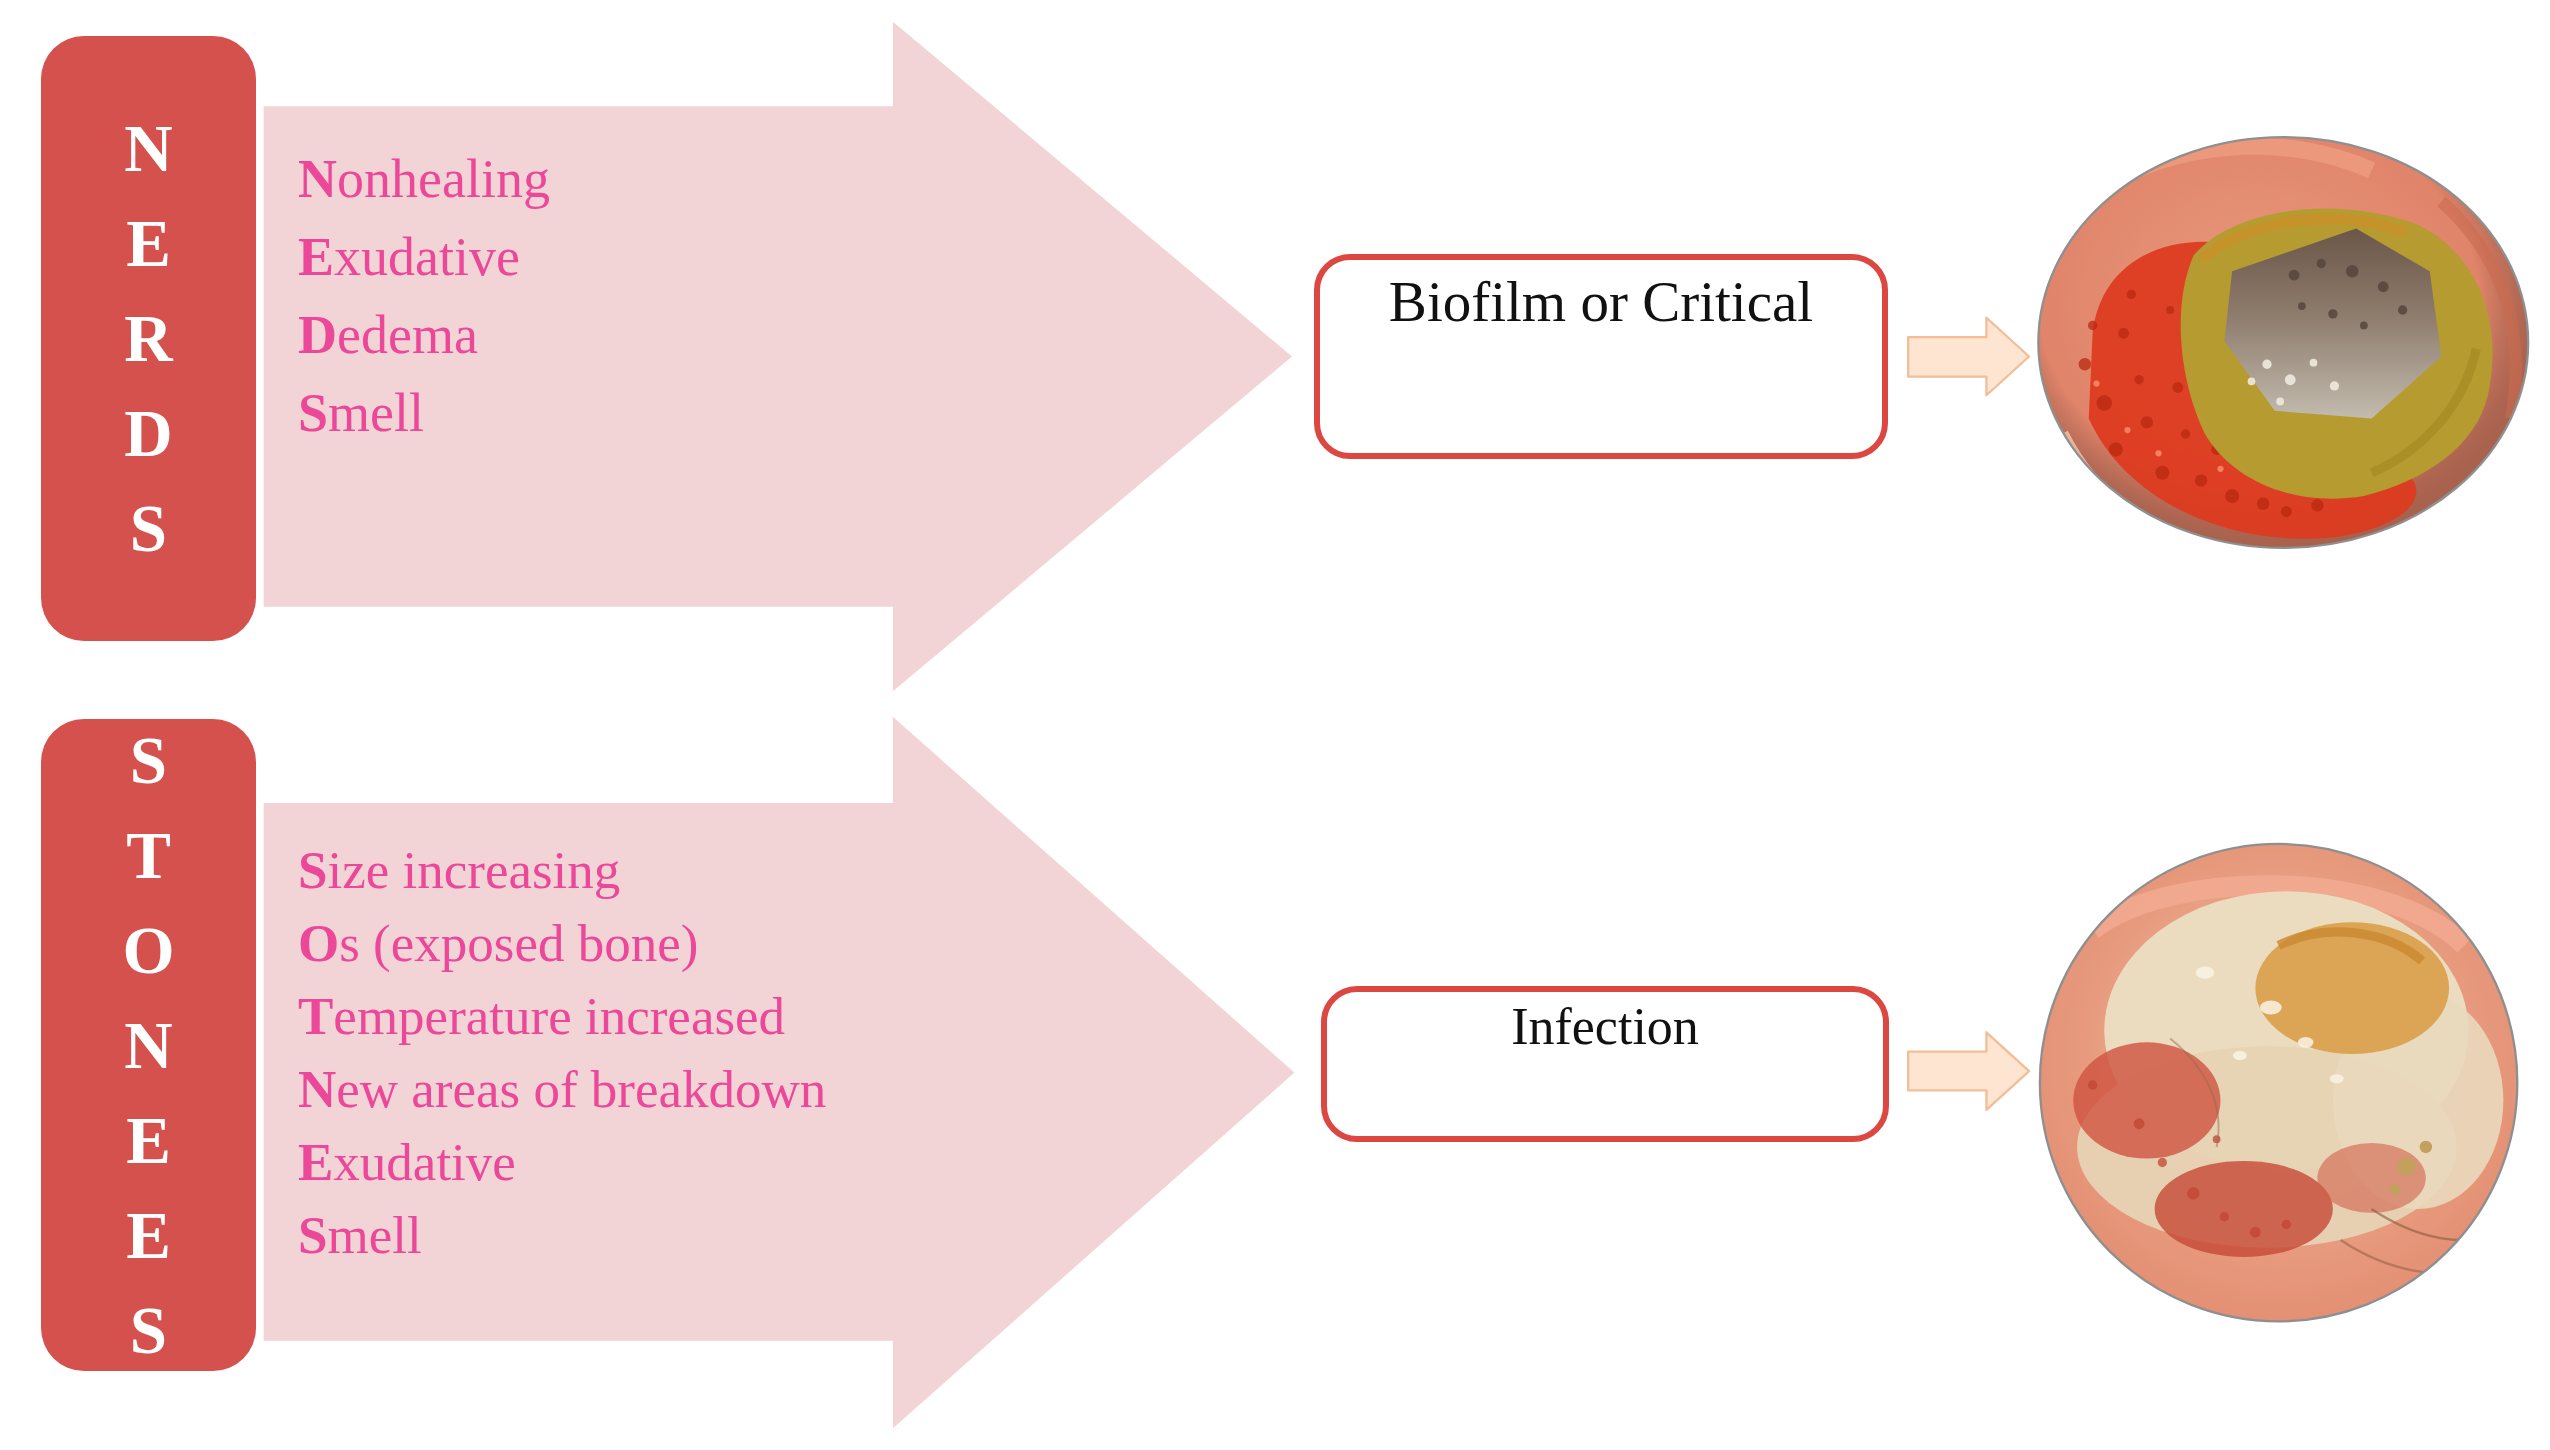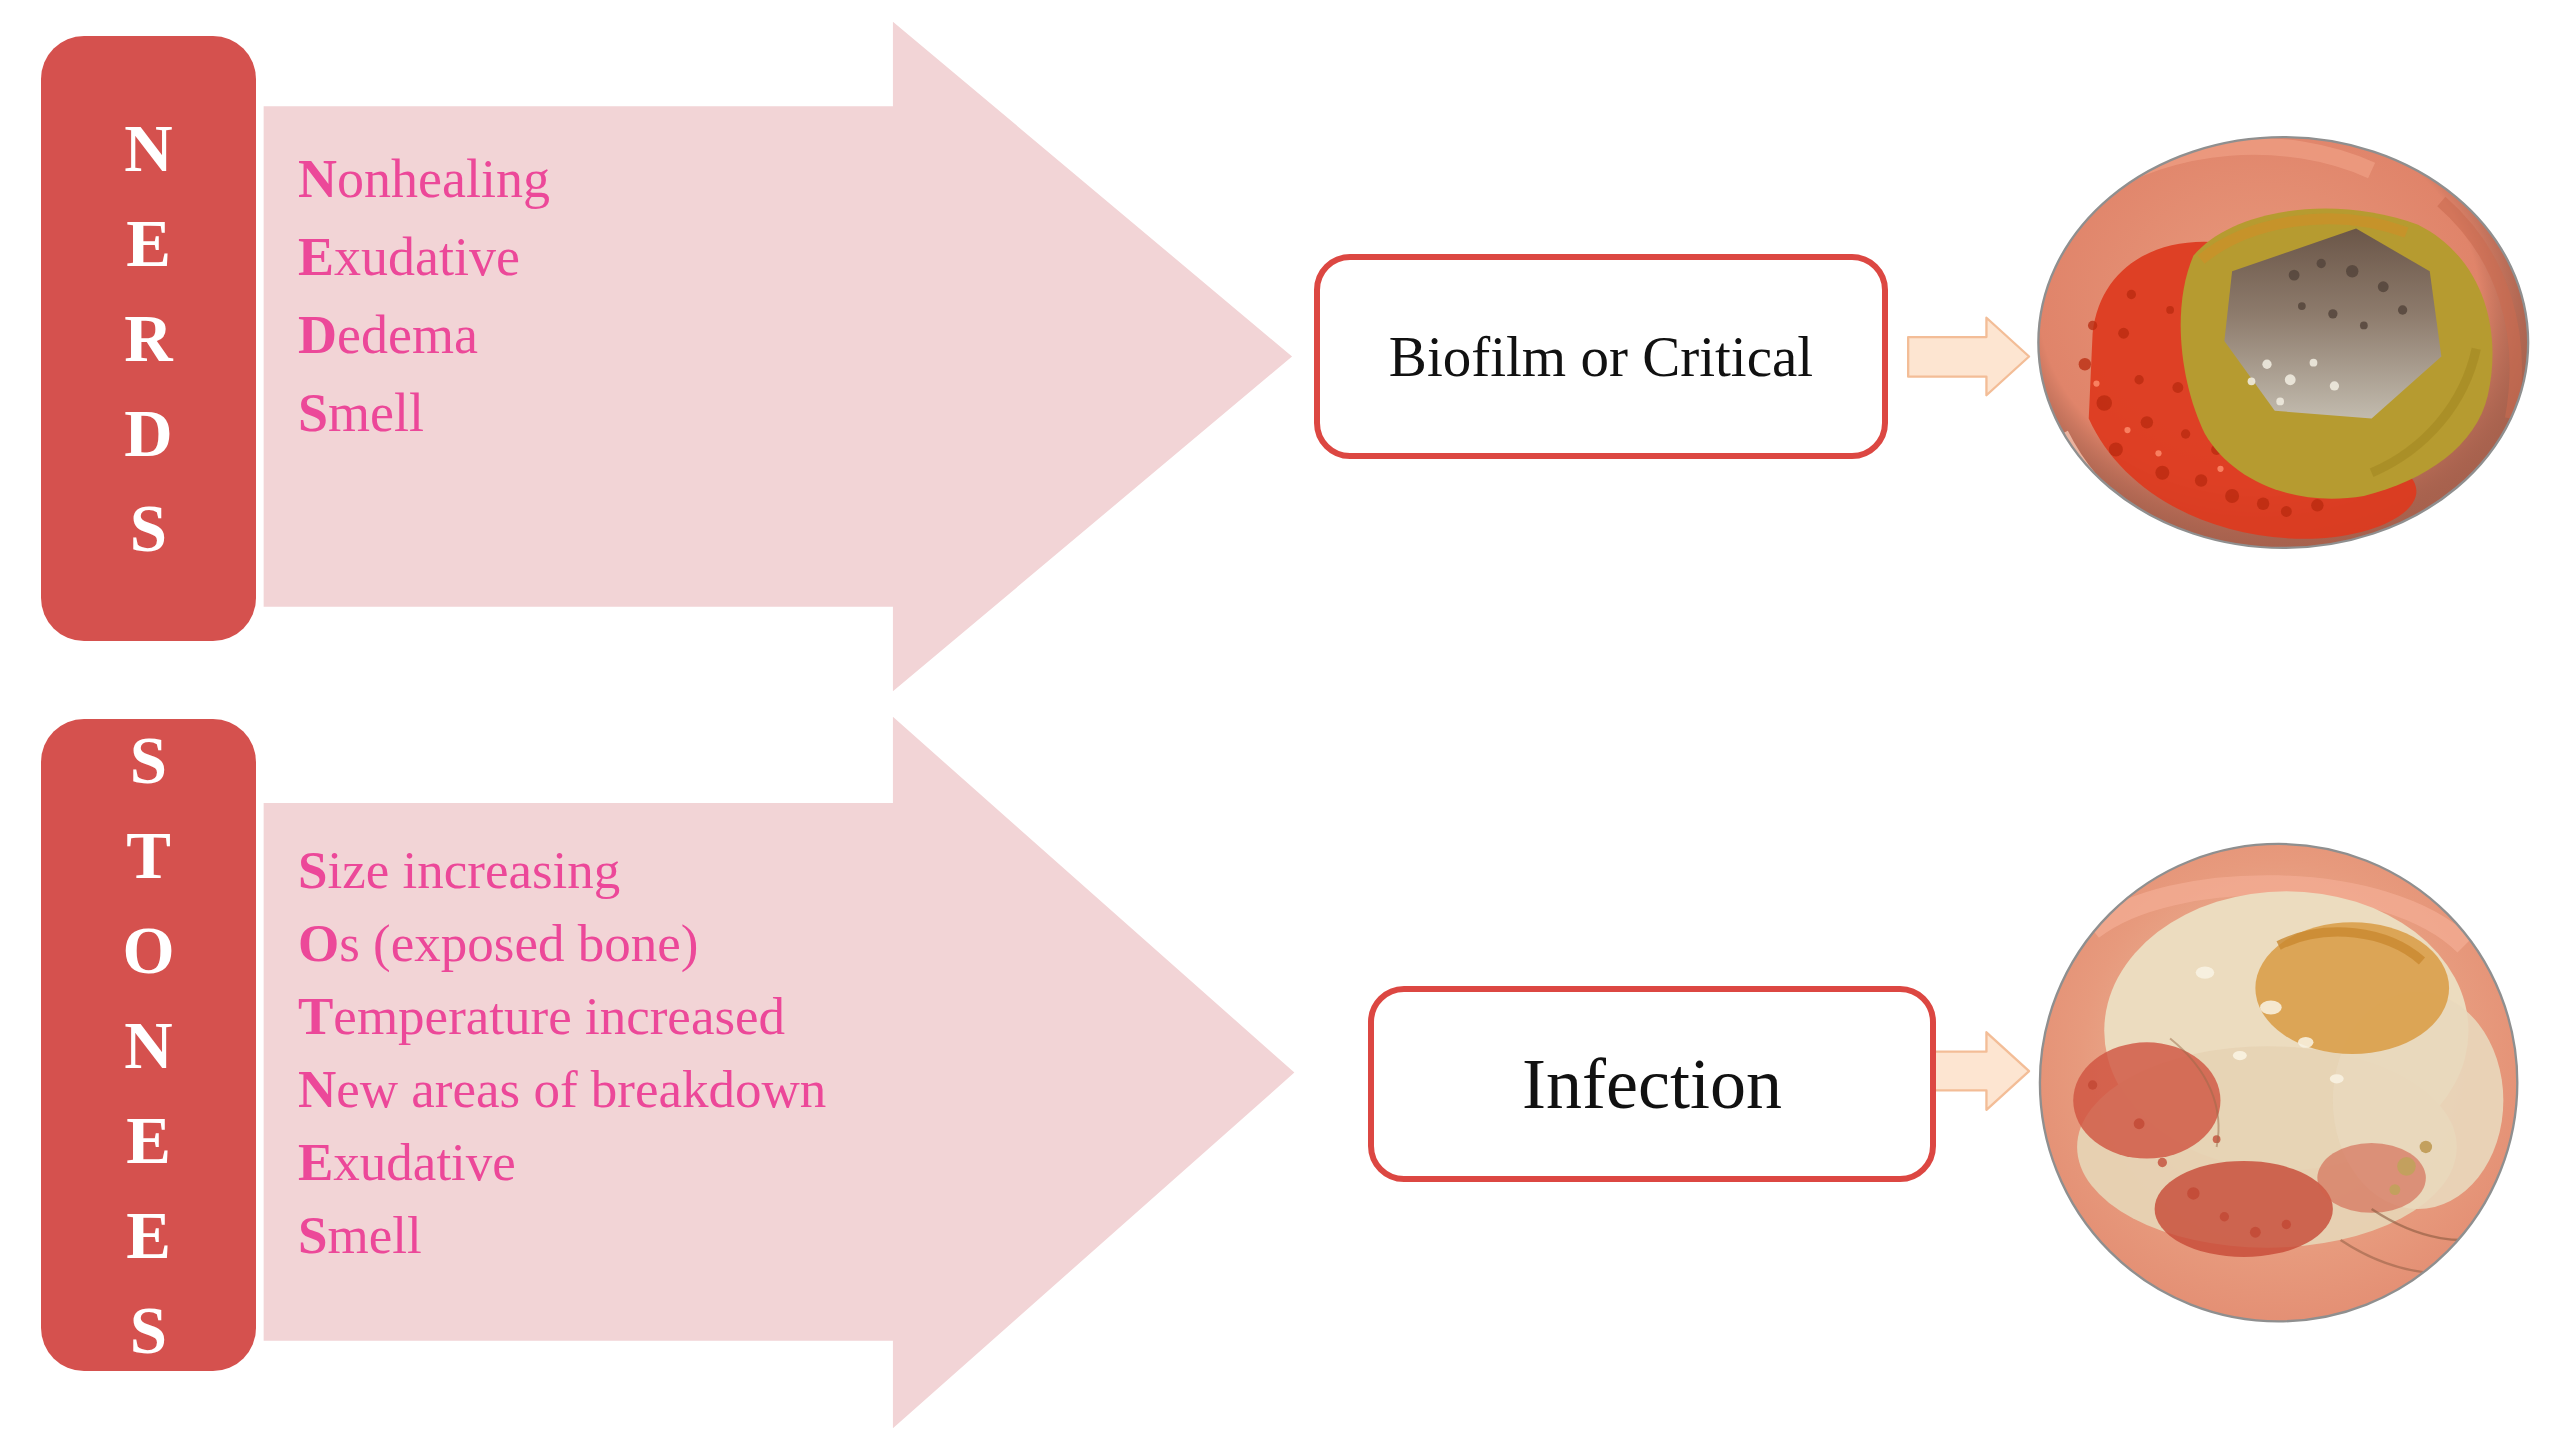--- a/index.html
+++ b/index.html
@@ -33,25 +33,25 @@
   #nerds-list{left:298px;top:140px;font-size:54px;line-height:78px;}
   #stonees-list{left:298px;top:814px;font-size:53px;line-height:73px;margin-top:20px;}
 
   
   .outcome-box{
     position:absolute;box-sizing:border-box;
     background:#ffffff;
     border:6.2px solid #dc4742;
     border-radius:36px;
     display:flex;flex-direction:column;
-    align-items:center;justify-content:center;
+    align-items:center;justify-content:space-between;
     text-align:center;color:#111111;
   }
   #outcome-biofilm{left:1314px;top:254px;width:574px;height:205px;font-size:57px;line-height:84px;}
-  #outcome-infection{left:1368px;top:986px;width:568px;height:196px;font-size:72px;line-height:70px;}
+  #outcome-infection{left:1321px;top:986px;width:568px;height:156px;font-size:52px;line-height:70px;}
 </style>
 </head>
 <body>
 
 <div class="canvas">
 
   <svg class="layer" width="2550" height="1450" viewBox="0 0 3290 1871">
     <defs>
       <radialGradient id="skin1" cx="45%" cy="40%" r="75%">
         <stop offset="0%" stop-color="#e89a7d"></stop>

